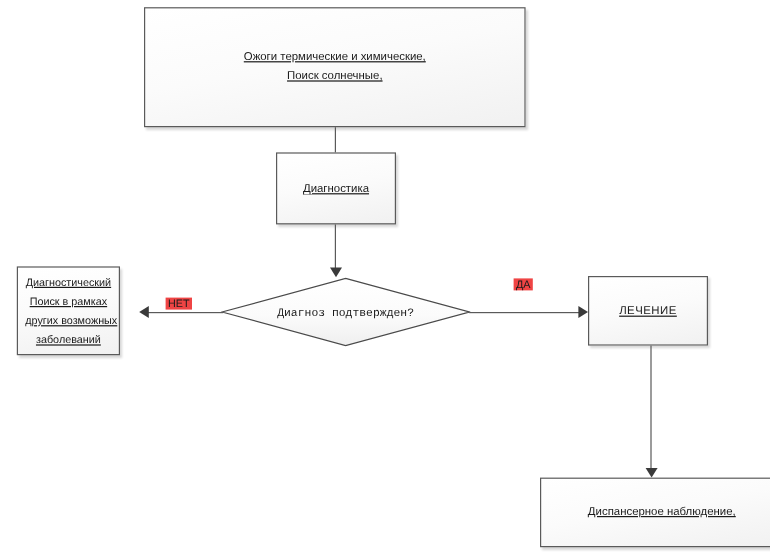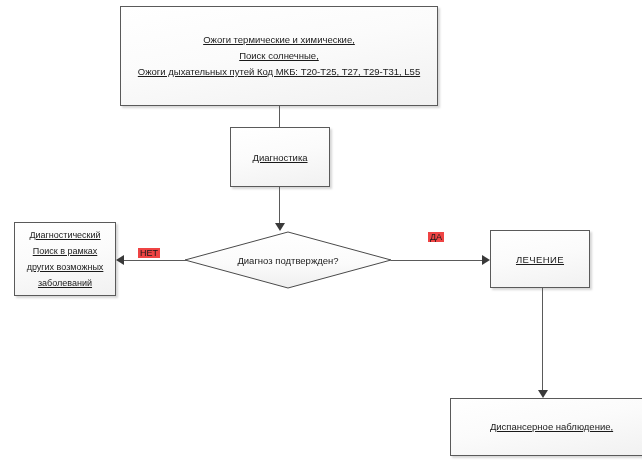--- a/index.html
+++ b/index.html
@@ -51,42 +51,42 @@
     line-height: 16px;
   }
   #node-diagnostics {
     left: 230px; top: 127px;
     width: 100px; height: 60px;
     font-size: 9.5px;
     align-items: center;
   }
   #node-search {
     left: 14px;  top: 222px;
-    width: 102px; height: 74px;
+    width: 86px; height: 74px;
     font-size: 9px;
     line-height: 16px;
   }
   #node-treatment {
     left: 490px; top: 230px;
     width: 100px; height: 58px;
     font-size: 9.5px;
     letter-spacing: 0.4px;
   }
   #node-followup {
     left: 450px; top: 398px;
     width: 203px; height: 58px;
     font-size: 9.5px;
     line-height: 16px;
   }
 
   
   #node-decision {
     position: absolute;
     left: 184px; top: 231px;
-    width: 208px; height: 58px;
+    width: 208px; height: 58px; font-family: Liberation Mono, monospace;
   }
   #node-decision svg { display: block; }
   #node-decision .dec-label {
     position: absolute;
     left: 0; top: 0;
     width: 208px; height: 58px;
     display: flex;
     align-items: center;
     justify-content: center;
     font-size: 9.5px;
@@ -133,21 +133,20 @@
 </style>
 </head>
 <body>
 
 <div id="canvas">
 
   <div class="node" id="node-condition">
     <div class="lines">
       <span class="line">Ожоги термические и химические,</span>
       <span class="line">Поиск солнечные,</span>
-      <span class="line">Ожоги дыхательных путей Код МКБ: T20-T25, T27, T29-T31, L55</span>
     </div>
   </div>
 
   <div class="conn v" style="left:279px; top:106px; height:21px;"></div>
 
   <div class="node" id="node-diagnostics">
     <div class="lines">
       <span class="line">Диагностика</span>
     </div>
   </div>

